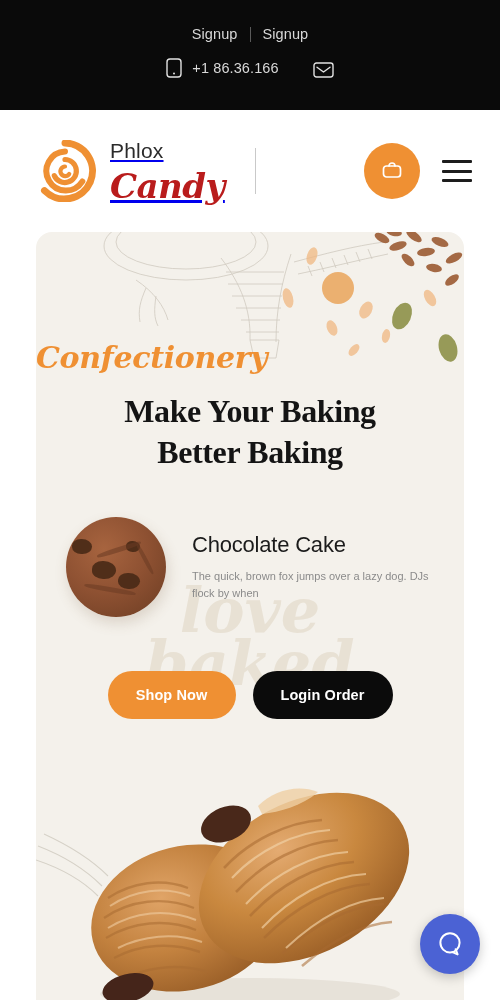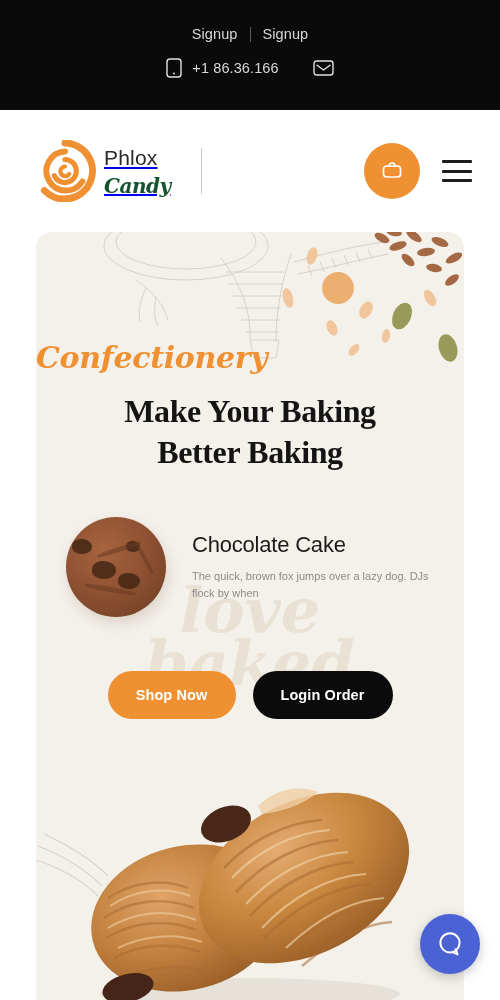--- a/index.html
+++ b/index.html
@@ -23,46 +23,46 @@
     height: 46px; padding-top: 22px;
   }
   .topbar-auth a {
     color: #d8d8d8; font-size: 14.5px; text-decoration: none;
     letter-spacing: .1px;
   }
   .auth-divider {
     width: 1px; height: 15px; background: #5a5a5a; display: block;
   }
   .topbar-contact {
-    display: flex; align-items: center; justify-content: center;
+    display: flex; align-items: flex-end; justify-content: center;
     gap: 34px;
     padding-top: 12px;
   }
   .contact-item { display: flex; align-items: center; gap: 10px; }
   .contact-item span.txt {
     color: #d8d8d8; font-size: 14.5px; letter-spacing: .1px;
   }
   .contact-item svg { display: block; }
 
   
   .header {
     position: absolute; top: 110px; left: 0;
     width: 500px; height: 122px;
     background: #ffffff;
     display: flex; align-items: center;
   }
-  .brand { display: flex; align-items: center; gap: 8px; margin-left: 34px; text-decoration: underline; }
+  .brand { display: flex; align-items: center; gap: 14px; margin-left: 34px; text-decoration: underline; }
   .logo-mark { width: 62px; height: 62px; position: relative; flex: none; }
   .brand-text { line-height: 1; }
   .brand-top {
     font-size: 21px; color: #2b2b2b; font-weight: 300;
     letter-spacing: .2px; display: block;
   }
   .brand-bottom {
-    font-size: 20px; color: #14532d; display: block;
+    font-size: 34px; color: #b91c1c; display: block;
     margin-top: 8px;
     font-family: "DejaVu Serif", serif;
     font-style: italic; font-weight: bold;
     letter-spacing: -.5px;
   }
   .head-divider {
     width: 1px; height: 46px; background: #c9c9c9; margin-left: 30px;
   }
   .head-right {
     margin-left: auto; margin-right: 28px;

